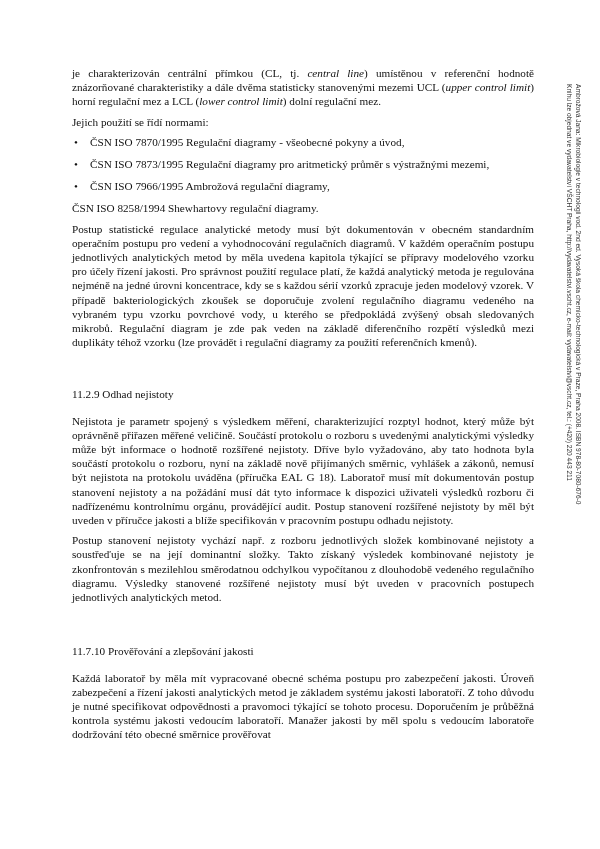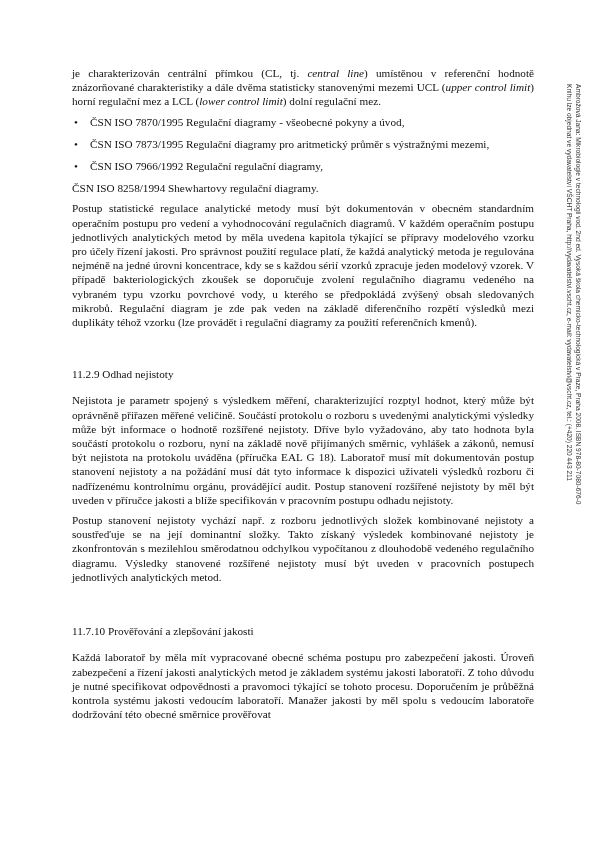--- a/index.html
+++ b/index.html
@@ -27,25 +27,26 @@
     }
     .side-text div { display: block; }
   </style>
 </head>
 <body>
 
 <div class="page">
   <div class="content">
     <p><span>je charakterizován centrální přímkou (CL, tj. </span><em>central line</em><span>) umístěnou v referenční hodnotě znázorňované charakteristiky a dále dvěma statisticky stanovenými mezemi UCL (</span><em>upper control limit</em><span>) horní regulační mez a LCL (</span><em>lower control limit</em><span>) dolní regulační mez.</span></p>
 
+    <p>Jejich použití se řídí normami:</p>
 
     <ul class="norms">
       <li><span class="bullet">•</span><span class="bold">ČSN ISO 7870/1995</span><span> Regulační diagramy - všeobecné pokyny a úvod,</span></li>
       <li><span class="bullet">•</span><span class="bold">ČSN ISO 7873/1995</span><span> Regulační diagramy pro aritmetický průměr s výstražnými mezemi,</span></li>
-      <li><span class="bullet">•</span><span class="bold">ČSN ISO 7966/1992</span><span> Regulační regulační diagramy,</span></li>
+      <li><span class="bullet">•</span><span class="bold">ČSN ISO 7966/1995</span><span> Ambrožová regulační diagramy,</span></li>
     </ul>
 
     <p class="norm-plain"><span class="bold">ČSN ISO 8258/1994</span><span> Shewhartovy regulační diagramy.</span></p>
 
     <p>Postup statistické regulace analytické metody musí být dokumentován v obecném standardním operačním postupu pro vedení a vyhodnocování regulačních diagramů. V každém operačním postupu jednotlivých analytických metod by měla uvedena kapitola týkající se přípravy modelového vzorku pro účely řízení jakosti. Pro správnost použití regulace platí, že každá analytický metoda je regulována nejméně na jedné úrovni koncentrace, kdy se s každou sérií vzorků zpracuje jeden modelový vzorek. V případě bakteriologických zkoušek se doporučuje zvolení regulačního diagramu vedeného na vybraném typu vzorku povrchové vody, u kterého se předpokládá zvýšený obsah sledovaných mikrobů. Regulační diagram je zde pak veden na základě diferenčního rozpětí výsledků mezi duplikáty téhož vzorku (lze provádět i regulační diagramy za použití referenčních kmenů).</p>
 
     <h3 class="h-odhad">11.2.9  Odhad nejistoty</h3>
     <p>Nejistota je parametr spojený s výsledkem měření, charakterizující rozptyl hodnot, který může být oprávněně přiřazen měřené veličině. Součástí protokolu o rozboru s uvedenými analytickými výsledky může být informace o hodnotě rozšířené nejistoty. Dříve bylo vyžadováno, aby tato hodnota byla součástí protokolu o rozboru, nyní na základě nově přijímaných směrnic, vyhlášek a zákonů, nemusí být nejistota na protokolu uváděna (příručka EAL G 18). Laboratoř musí mít dokumentován postup stanovení nejistoty a na požádání musí dát tyto informace k dispozici uživateli výsledků rozboru či nadřízenému kontrolnímu orgánu, provádějící audit. Postup stanovení rozšířené nejistoty by měl být uveden v příručce jakosti a blíže specifikován v pracovním postupu odhadu nejistoty.</p>
     <p>Postup stanovení nejistoty vychází např. z rozboru jednotlivých složek kombinované nejistoty a soustřeďuje se na její dominantní složky. Takto získaný výsledek kombinované nejistoty je zkonfrontován s mezilehlou směrodatnou odchylkou vypočítanou z dlouhodobě vedeného regulačního diagramu. Výsledky stanovené rozšířené nejistoty musí být uveden v pracovních postupech jednotlivých analytických metod.</p>
 

